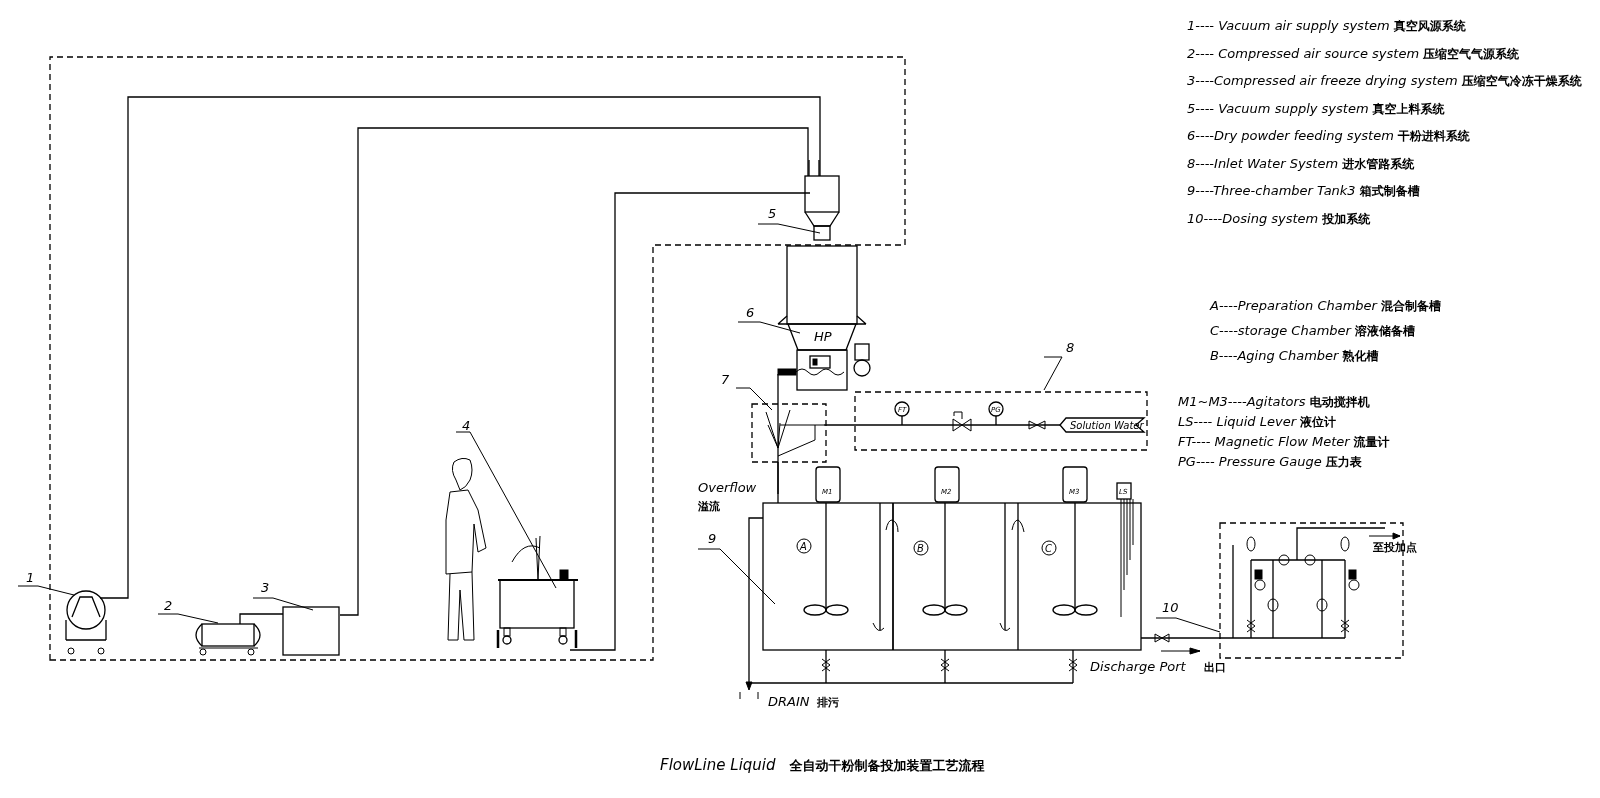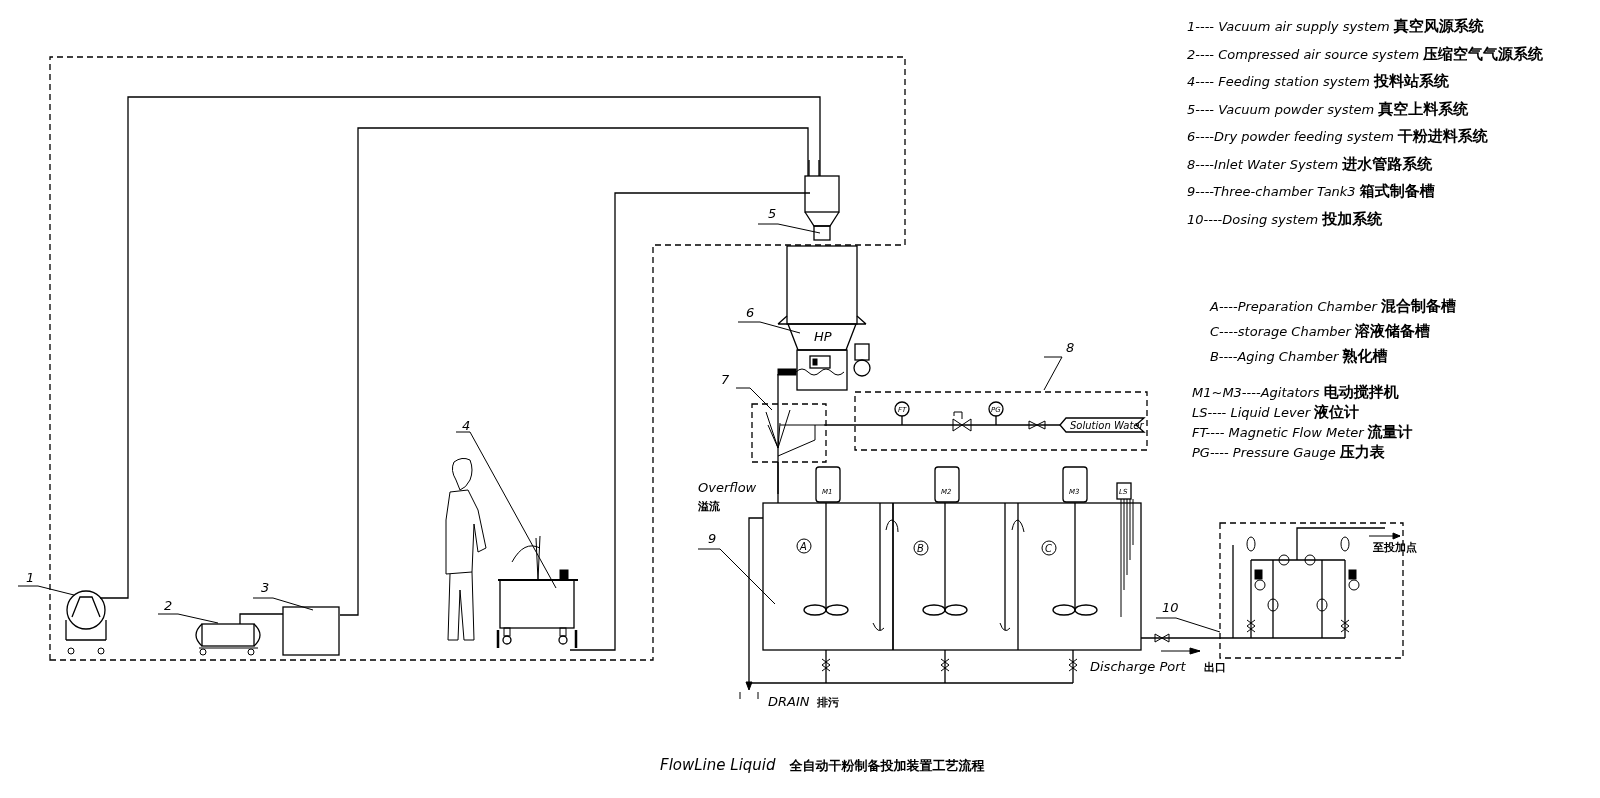--- a/index.html
+++ b/index.html
@@ -9,21 +9,21 @@
   .ln { stroke:#000; stroke-width:1.3; fill:none; }
   .thin { stroke:#000; stroke-width:1; fill:none; }
   .dash { stroke:#000; stroke-width:1.3; fill:none; stroke-dasharray:6 4; }
   .fillw { fill:#fff; stroke:#000; stroke-width:1.3; }
   .fillb { fill:#000; stroke:#000; stroke-width:1; }
   .lbl { font-family:"DejaVu Sans", sans-serif; font-style:italic; font-size:13px; fill:#000; }
   .lbl-sm { font-family:"DejaVu Sans", sans-serif; font-style:italic; font-size:10px; fill:#000; }
   .lbl-xs { font-family:"DejaVu Sans", sans-serif; font-style:italic; font-size:7px; fill:#000; }
   .legend { position:absolute; font-family:"DejaVu Sans", sans-serif; font-style:italic;
             font-size:13px; white-space:nowrap; line-height:16px; }
-  .legend .cn { font-style:normal; font-size:15px; font-weight:bold; margin-left:4px; }
+  .legend .cn { font-style:normal; font-size:12px; font-weight:bold; margin-left:4px; }
   .title { position:absolute; left:660px; top:756px; font-family:"DejaVu Sans", sans-serif;
            font-style:italic; font-size:15px; white-space:nowrap; }
   .title .cn { font-style:normal; font-size:13px; font-weight:bold; margin-left:14px;text-align:center; }
 </style>
 </head>
 <body>
 
 <svg id="diagram" width="1600" height="798" viewBox="0 0 1600 798">
 
   <path class="dash" d="M50,660 L50,57 L905,57 L905,245 L653,245 L653,660 Z"></path>
@@ -216,35 +216,35 @@
     <path class="fillb" d="M1393,533 L1400,536 L1393,539 Z"></path>
     <path class="thin" d="M1156,618 L1176,618 L1220,632"></path>
   </g>
   <text class="lbl" x="1162" y="612">10</text>
   <text class="lbl" x="1373" y="551" style="font-style:normal;font-size:11px;font-weight:bold">至投加点</text>
 </svg>
 
 <div class="legend" style="left:1187px; top:18px;">
   <div style="height:27.5px"><span>1----</span> <span>Vacuum air supply system</span><span class="cn">真空风源系统</span></div>
   <div style="height:27.5px"><span>2----</span> <span>Compressed air source system</span><span class="cn">压缩空气气源系统</span></div>
-  <div style="height:27.5px"><span>4----</span> <span>Feeding station system</span><span class="cn">投料站系统</span></div>
-  <div style="height:27.5px"><span>5----</span> <span>Vacuum powder system</span><span class="cn">真空上料系统</span></div>
+  <div style="height:27.5px"><span>3----</span><span>Compressed air freeze drying system</span><span class="cn">压缩空气冷冻干燥系统</span></div>
+  <div style="height:27.5px"><span>5----</span> <span>Vacuum supply system</span><span class="cn">真空上料系统</span></div>
   <div style="height:27.5px"><span>6----</span><span>Dry powder feeding system</span><span class="cn">干粉进料系统</span></div>
   <div style="height:27.5px"><span>8----</span><span>Inlet Water System</span><span class="cn">进水管路系统</span></div>
   <div style="height:27.5px"><span>9----</span><span>Three-chamber Tank3</span><span class="cn">箱式制备槽</span></div>
   <div style="height:27.5px"><span>10----</span><span>Dosing system</span><span class="cn">投加系统</span></div>
 </div>
 
 <div class="legend" style="left:1210px; top:298px;">
   <div style="height:25px"><span>A----</span><span>Preparation Chamber</span><span class="cn">混合制备槽</span></div>
   <div style="height:25px"><span>C----</span><span>storage Chamber</span><span class="cn">溶液储备槽</span></div>
   <div style="height:25px"><span>B----</span><span>Aging Chamber</span><span class="cn">熟化槽</span></div>
 </div>
 
-<div class="legend" style="left:1178px; top:384px;margin-left:14px;">
+<div class="legend" style="left:1178px; top:394px;">
   <div style="height:20px"><span>M1~M3----</span><span>Agitators</span><span class="cn">电动搅拌机</span></div>
   <div style="height:20px"><span>LS----</span> <span>Liquid Lever</span><span class="cn">液位计</span></div>
   <div style="height:20px"><span>FT----</span> <span>Magnetic Flow Meter</span><span class="cn">流量计</span></div>
   <div style="height:20px"><span>PG----</span> <span>Pressure Gauge</span><span class="cn">压力表</span></div>
 </div>
 
 <div class="title">
   <span>FlowLine Liquid</span><span class="cn">全自动干粉制备投加装置工艺流程</span>
 </div>
 

